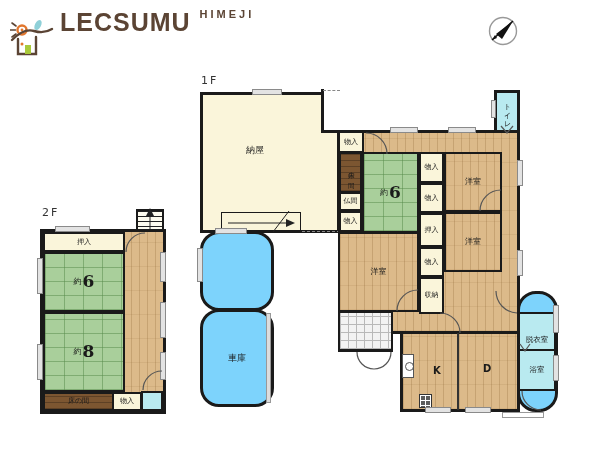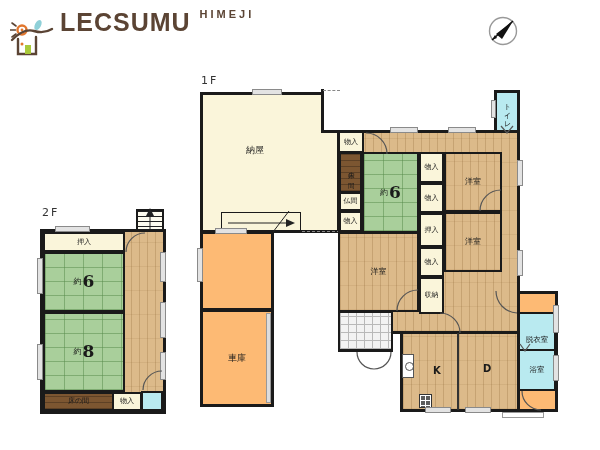--- a/index.html
+++ b/index.html
@@ -15,21 +15,21 @@
               letter-spacing:3px;color:#5b4434;margin-left:9px;}
   #compass{position:absolute;left:486px;top:14px;}
   
   .room{position:absolute;box-sizing:border-box;border:2px solid #1a1a1a;
         display:flex;align-items:center;justify-content:center;
         font-size:8px;line-height:1.15;text-align:center;}
   .outer{border-width:3px;}
   .floorlbl{position:absolute;font-size:11px;letter-spacing:2px;color:#333;text-align:right;}
   .lbl{position:absolute;font-size:9px;color:#1a1a1a;line-height:1;}
   .cream{background:#faf5da;}
-  .white{background:#fdba74;}
+  .white{background:#7dd3fc;border-radius:19px;}
   .cyan{background:#b9eaf0;}
   .green{background-color:#a9cf9b;
      background-image:repeating-linear-gradient(0deg,rgba(86,138,74,.5) 0 1px,transparent 1px 14px),
                       repeating-linear-gradient(90deg,rgba(86,138,74,.5) 0 1px,transparent 1px 19px);}
   .wood{background-color:#dcba8a;
      background-image:repeating-linear-gradient(90deg,rgba(120,80,30,.22) 0 1px,transparent 1px 8px),
                       repeating-linear-gradient(0deg,rgba(120,80,30,.10) 0 1px,transparent 1px 24px);}
   .brown{background-color:#7c5631;
      background-image:repeating-linear-gradient(0deg,rgba(0,0,0,.25) 0 1px,transparent 1px 6px);}
   .tile{background-color:#f3f3f3;

